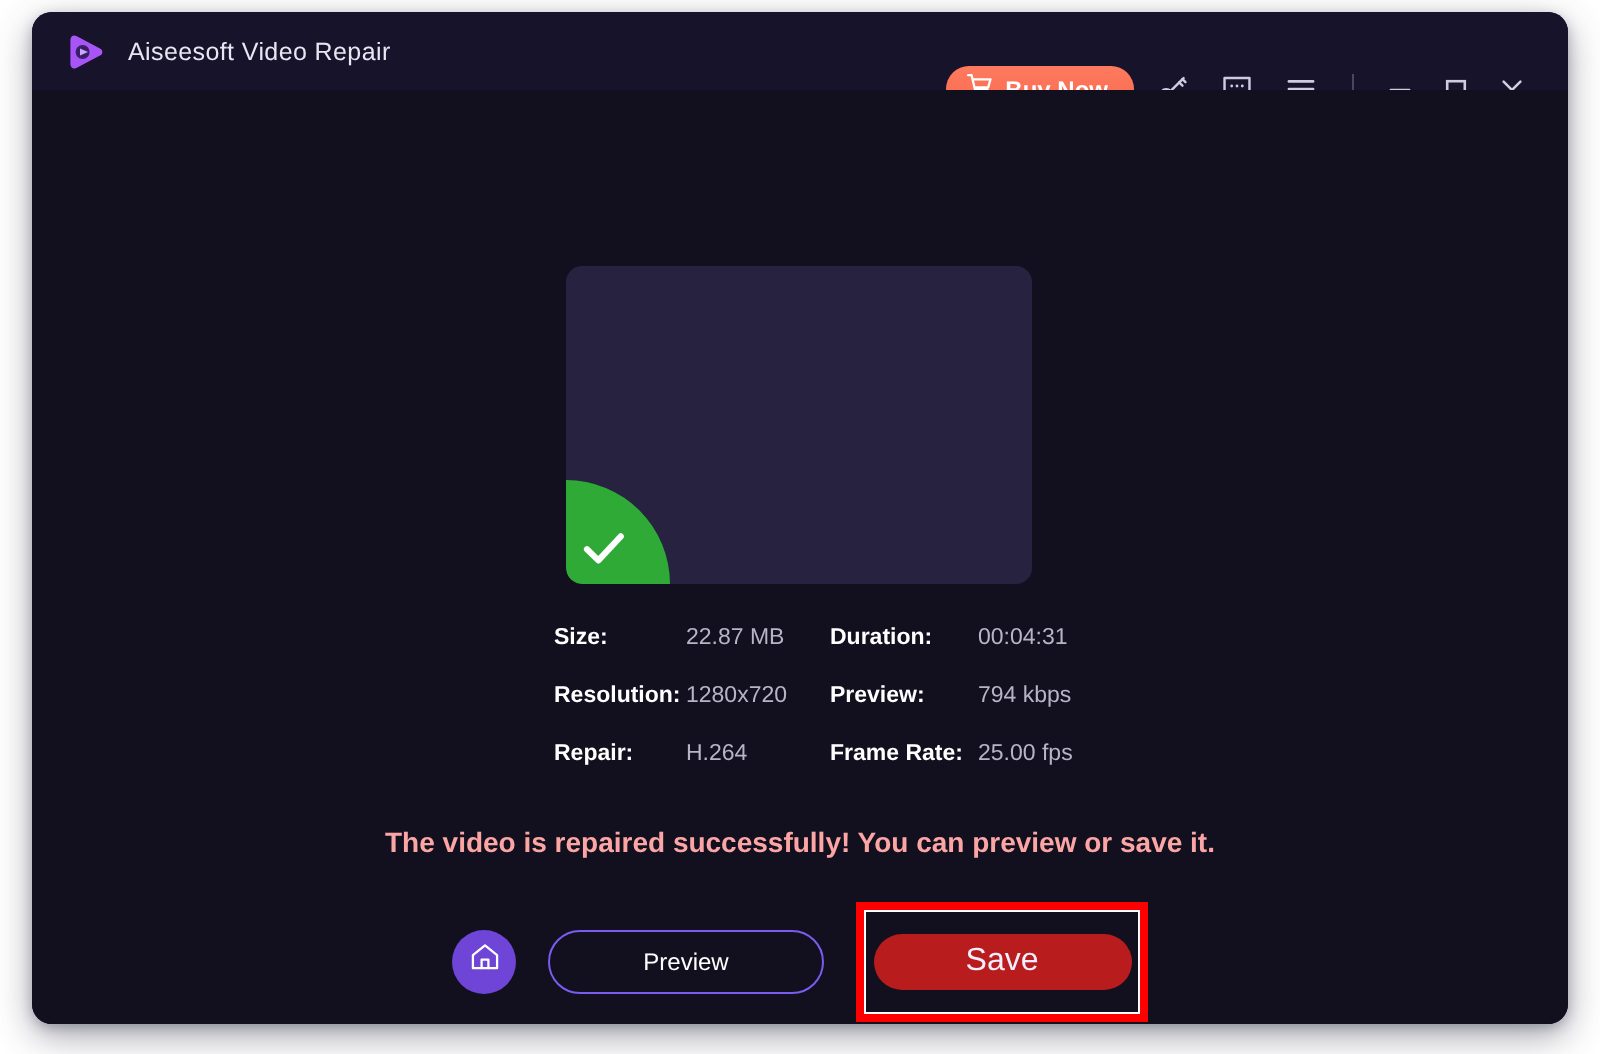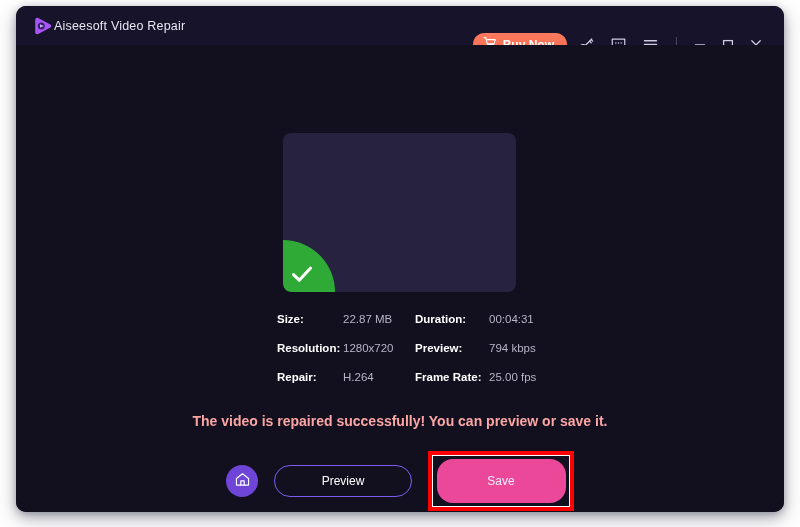--- a/index.html
+++ b/index.html
@@ -34,20 +34,21 @@
     border-bottom: 1px solid #2a2545;
     display: flex;
     align-items: center;
   }
   #logo-mark {
     margin-left: 16px;
     width: 22px; height: 22px;
     display: flex; align-items: center; justify-content: center;
   }
   #app-title {
+    margin-left: 10px;
     color: #e8e6f2;
     font-size: 12.5px;
     letter-spacing: 0.2px;
     white-space: nowrap;
   }
   #titlebar-right {
     margin-left: auto;
     display: flex;
     align-items: center;
     height: 100%;
@@ -302,25 +303,25 @@
   }
   #save-highlight::after {
     content: "";
     position: absolute;
     left: 0; top: 0; right: 0; bottom: 0;
     border: 1px solid #ffffff;
     pointer-events: none;
   }
   #save-button {
     width: 129px;
-    height: 44px;
+    height: 28px;
     border-radius: 16px;
-    background: #ec4899;
+    background: #b91c1c;
     color: #f2eefd;
-    font-size: 12px;
+    font-size: 16px;
     display: flex; align-items: center; justify-content: center;
     cursor: pointer;
   }
 </style>
 </head>
 <body>
 
 <div id="app-window">
 
   <div id="title-bar">

